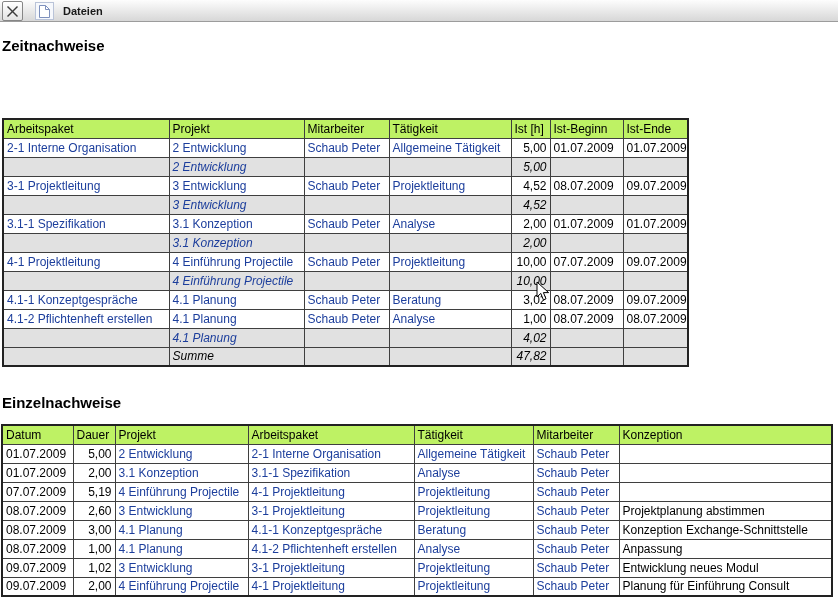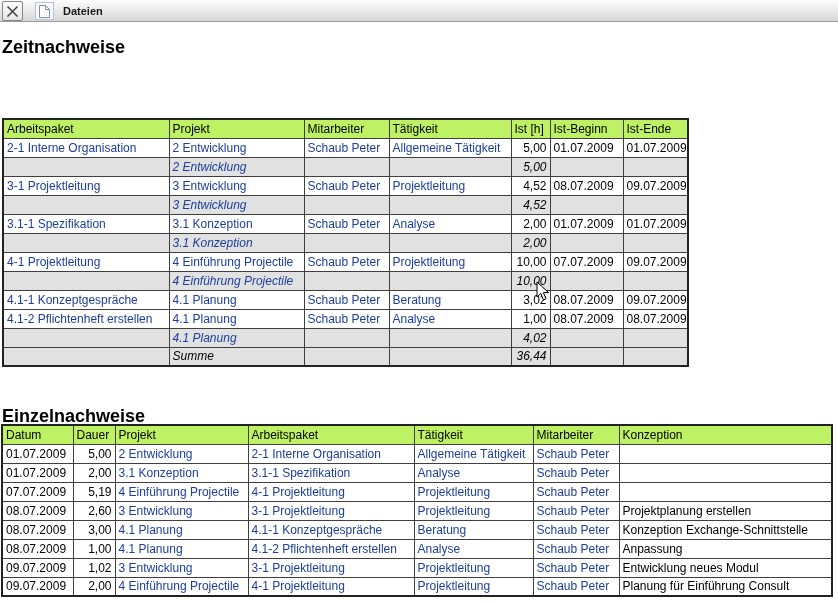--- a/index.html
+++ b/index.html
@@ -27,24 +27,24 @@
     border:1px solid #b9c3d8; background:#f6f8fc;
     display:flex; align-items:center; justify-content:center; padding:0;
   }
   .tb-label {
     position:absolute; top:0; left:63px; height:29px; line-height:22px;
     font-size:11px; font-weight:bold; color:#1a1a1a;
   }
   
   .section-title {
     position:absolute; left:2px; margin:0;
-    font-size:18px; font-weight:bold; color:#000;
+    font-size:15px; font-weight:bold; color:#000;
   }
   #title-zeit { top:37px; }
-  #title-einzel { top:406px; }
+  #title-einzel { top:394px; }
   
   table.grid {
     position:absolute; border-collapse:collapse; table-layout:fixed;
     border:2px solid #222222; background:#ffffff;
   }
   #summary-table { top:118px; left:2px; width:685px; }
   #detail-table  { top:424px; left:1px; width:830px; }
   .grid th, .grid td {
     border:1px solid #3f3f3f; height:19px; line-height:16px;
     padding:0 3px; font-size:12px; font-weight:normal;
@@ -215,21 +215,21 @@
     <td class="num c-ist">4,02</td>
     <td class="c-beginn"></td>
     <td class="c-ende"></td>
   </tr>
 
   <tr class="row-sum">
     <td class="blue c-arbeitspaket"></td>
     <td class="blue c-projekt">Summe</td>
     <td class="blue c-mitarbeiter"></td>
     <td class="blue c-taetigkeit"></td>
-    <td class="num c-ist">36,44</td>
+    <td class="num c-ist">47,82</td>
     <td class="c-beginn"></td>
     <td class="c-ende"></td>
   </tr>
 </tbody>
 </table>
 
 <table id="detail-table" class="grid">
   <colgroup>
     <col style="width:71px">
       <col style="width:42px">
@@ -281,21 +281,21 @@
     <td class="c-bemerkung"></td>
   </tr>
 
   <tr class="row-data">
     <td class="c-datum">08.07.2009</td>
     <td class="num c-dauer">2,60</td>
     <td class="blue c-projekt">3 Entwicklung</td>
     <td class="blue c-arbeitspaket">3-1 Projektleitung</td>
     <td class="blue c-taetigkeit">Projektleitung</td>
     <td class="blue c-mitarbeiter">Schaub Peter</td>
-    <td class="c-bemerkung">Projektplanung erstellen</td>
+    <td class="c-bemerkung">Projektplanung abstimmen</td>
   </tr>
 
   <tr class="row-data">
     <td class="c-datum">08.07.2009</td>
     <td class="num c-dauer">3,00</td>
     <td class="blue c-projekt">4.1 Planung</td>
     <td class="blue c-arbeitspaket">4.1-1 Konzeptgespräche</td>
     <td class="blue c-taetigkeit">Beratung</td>
     <td class="blue c-mitarbeiter">Schaub Peter</td>
     <td class="c-bemerkung">Konzeption Exchange-Schnittstelle</td>

